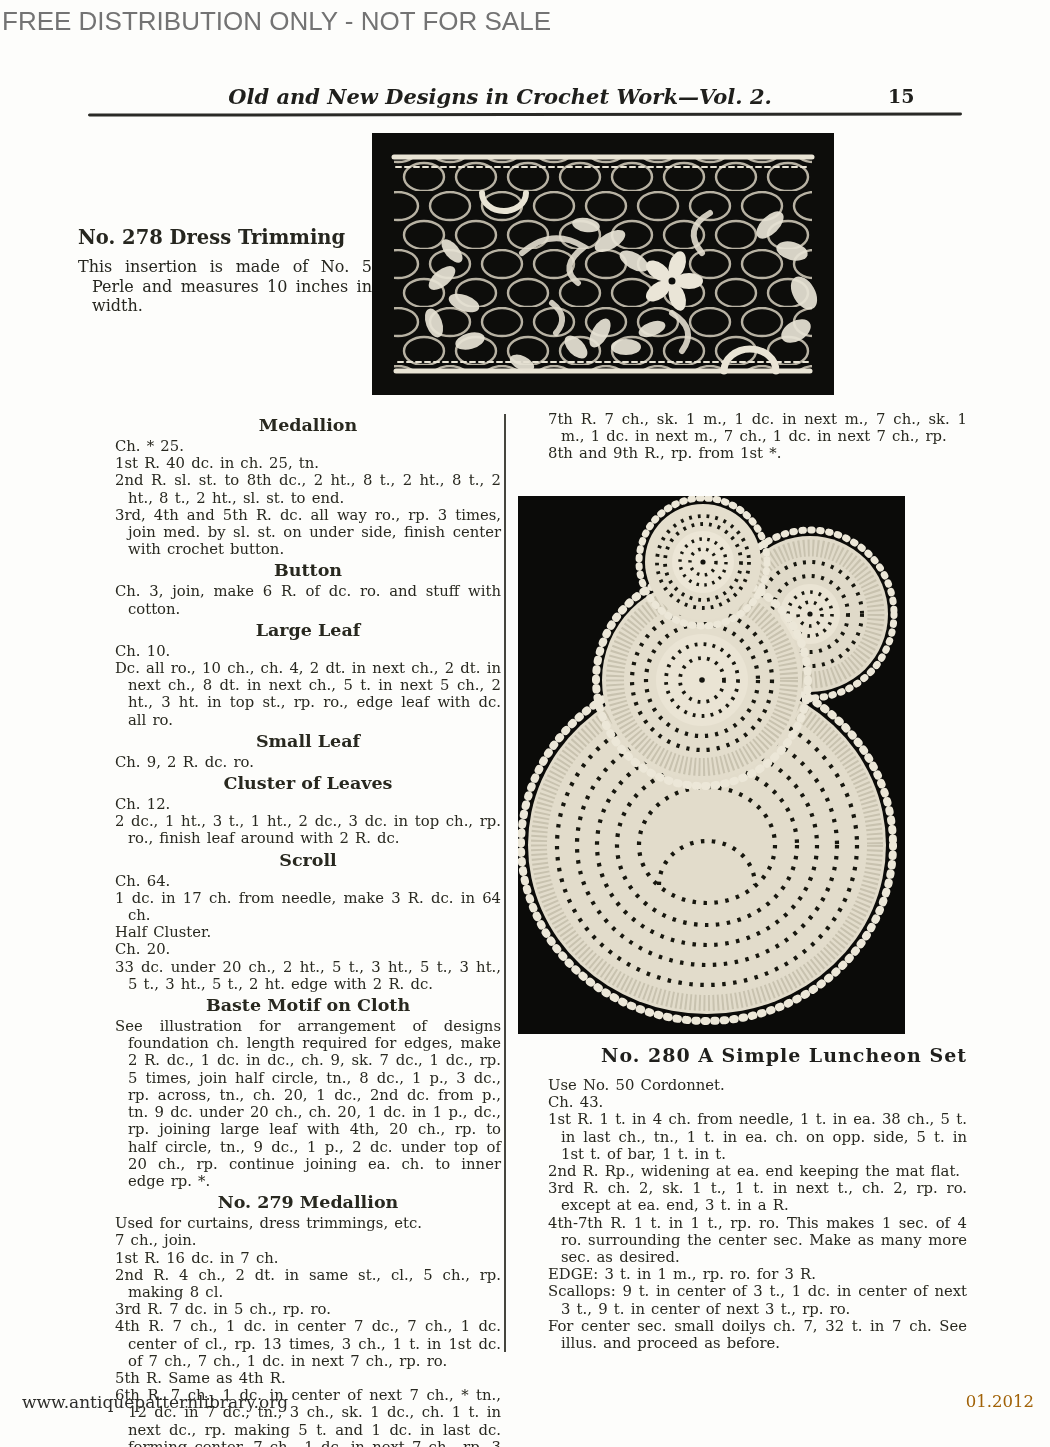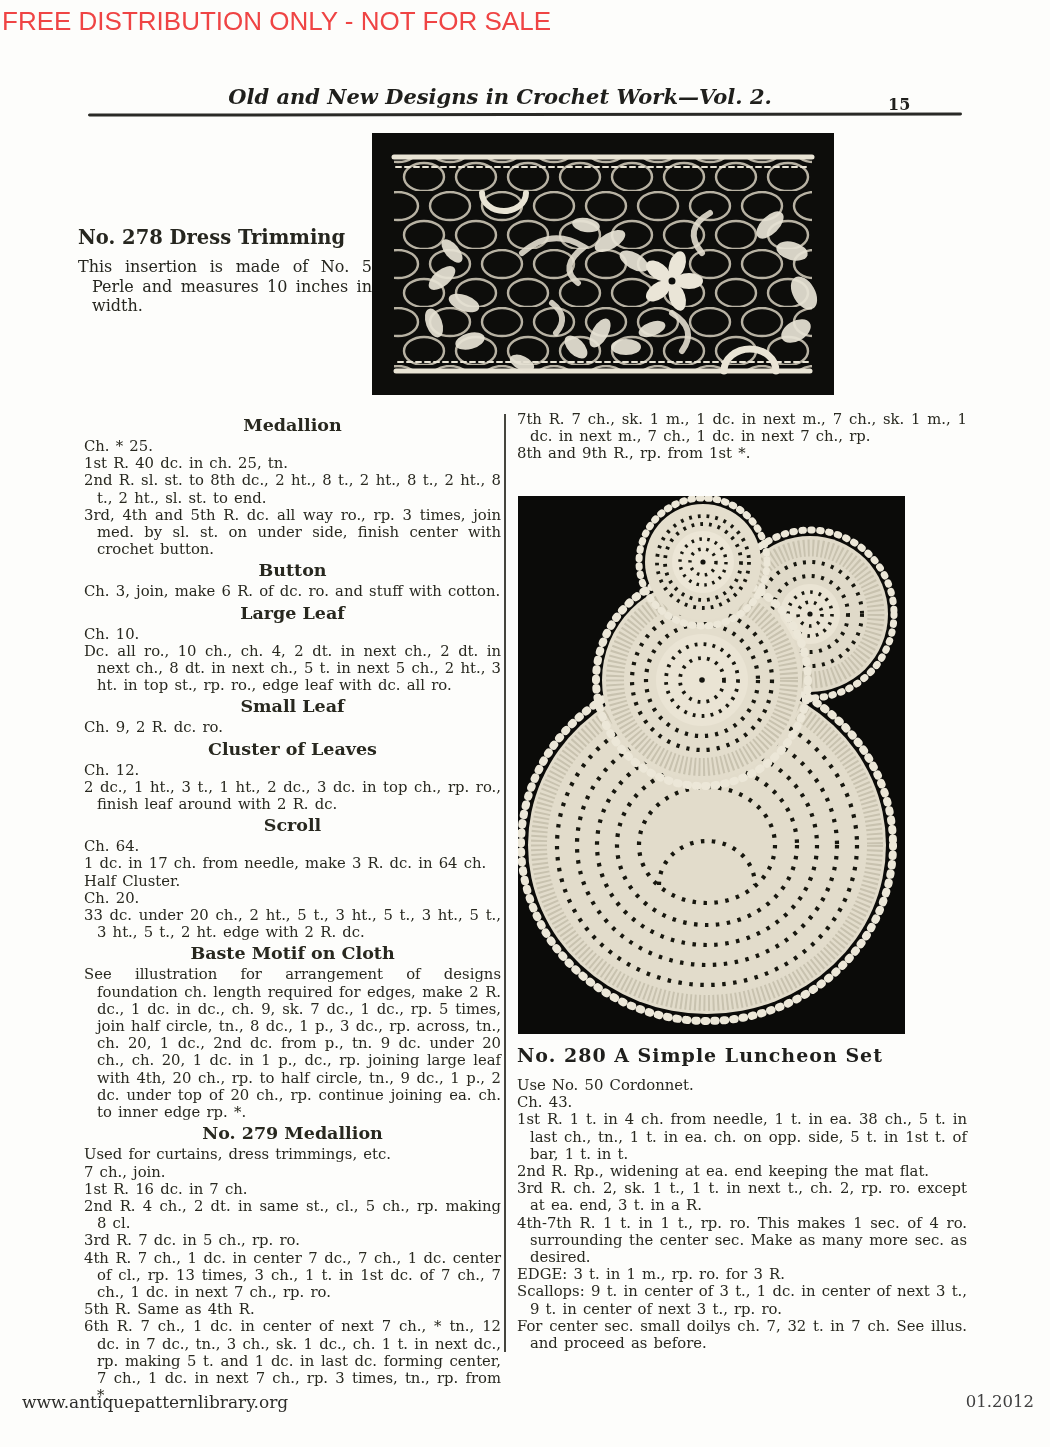--- a/index.html
+++ b/index.html
@@ -3,59 +3,59 @@
 <meta charset="utf-8">
 <style>
   html,body{margin:0;padding:0;background:#e8e8e8;}
   .page{
     position:relative;width:1050px;height:1447px;background:#fdfdfb;
     overflow:hidden;font-family:"DejaVu Serif", serif;color:#26261f;
   }
   .banner{
     position:absolute;left:2px;top:6px;
     font-family:"Liberation Sans", sans-serif;font-size:26px;font-weight:400;
-    color:#ef4444;letter-spacing:0px;white-space:nowrap;
+    color:#737373;letter-spacing:0px;white-space:nowrap;
   }
   .running-title{
     position:absolute;left:500px;top:84px;transform:translateX(-50%);
     font-size:21px;font-style:italic;font-weight:700;color:#1f1f1c;white-space:nowrap;
   }
   .pageno{
-    position:absolute;left:888px;top:95px;font-size:16px;font-weight:700;color:#1f1f1c;
+    position:absolute;left:888px;top:85px;font-size:19px;font-weight:700;color:#1f1f1c;
   }
   .head-rule{
     position:absolute;left:88px;top:113px;width:874px;height:3px;
     background:#2a2a26;border-radius:2px;transform:rotate(-0.08deg);
   }
   .photo{position:absolute;background:#0d0d0b;}
   .photo1{left:372px;top:133px;width:462px;height:262px;}
   .photo2{left:518px;top:496px;width:387px;height:538px;}
   .art278{position:absolute;left:78px;top:226px;width:294px;}
   .art278 .h{font-size:19.5px;line-height:23px;font-weight:700;text-align:left;}
   .art278 .b{margin-top:8px;font-size:16px;line-height:19.5px;text-align:justify;
     padding-left:14px;text-indent:-14px;word-spacing:2px;}
   .col{position:absolute;}
   .col-left{left:84px;top:412px;width:417px;}
   .col-right-top{left:517px;top:410px;width:450px;}
   .col-right-bottom{left:517px;top:1076px;width:450px;}
   .divider{position:absolute;left:504px;top:414px;width:2px;height:938px;background:#46463f;}
   .blk{
     font-size:14.8px;line-height:17.2px;text-align:justify;
-    padding-left:13px;text-indent:-13px;word-spacing:1.5px;color:#28281f;
+    padding-left:13px;text-indent:-13px;word-spacing:1.5px;color:#28281f;margin-left:31px;
   }
   .t-heading{
     font-weight:700;text-align:center;font-size:17.5px;line-height:20px;
     padding:3px 0 2px 0;text-indent:0;word-spacing:normal;
   }
   .caption{
-    position:absolute;left:517px;top:1044px;width:450px;text-align:left;
+    position:absolute;left:517px;top:1044px;width:450px;text-align:right;
     font-size:19px;font-weight:700;color:#1f1f1c;letter-spacing:1px;
   }
   .footer-site{position:absolute;left:22px;top:1392px;font-size:17px;color:#2d2d2a;}
-  .footer-date{position:absolute;right:16px;top:1392px;font-size:16.5px;color:#404040;}
+  .footer-date{position:absolute;right:16px;top:1392px;font-size:16.5px;color:#a16207;}
 </style>
 </head>
 <body>
 
 <div class="page">
 
   <div class="banner">FREE DISTRIBUTION ONLY - NOT FOR SALE</div>
 
   <div class="running-title">Old and New Designs in Crochet Work—Vol. 2.</div>
   <div class="pageno">15</div>

